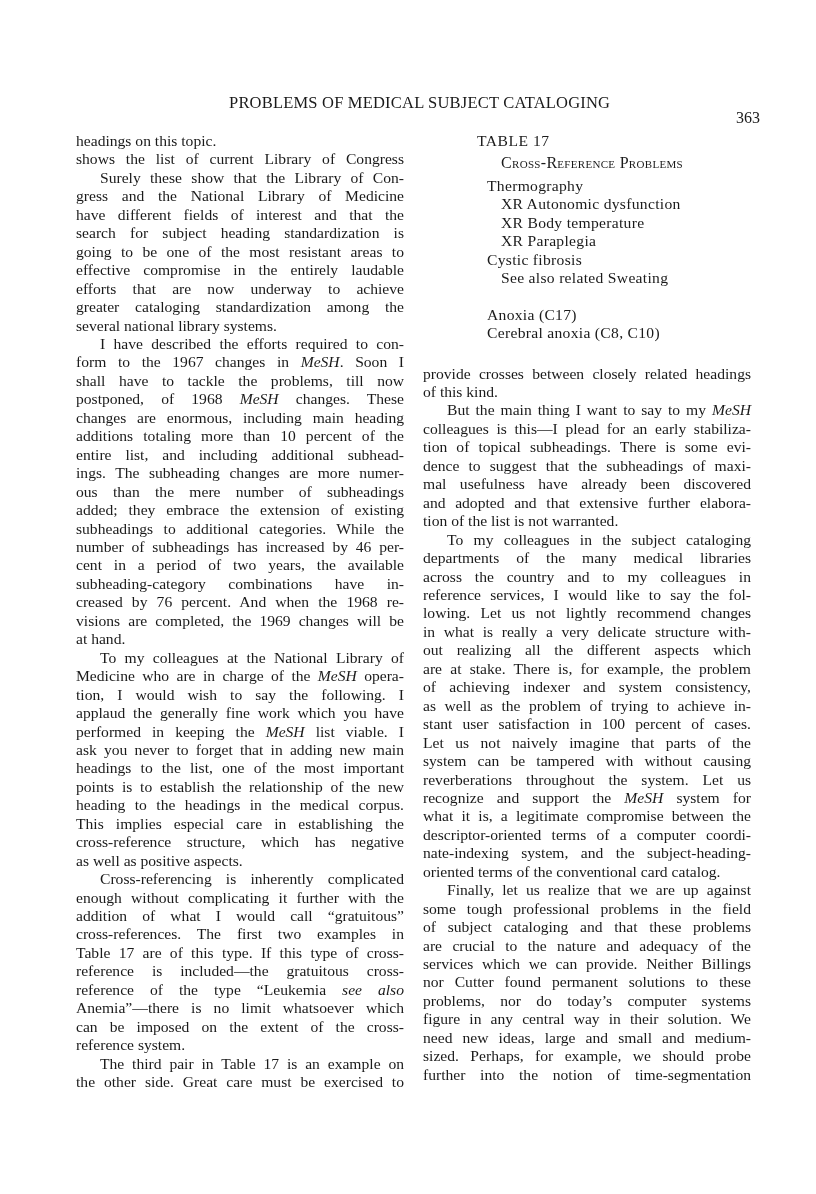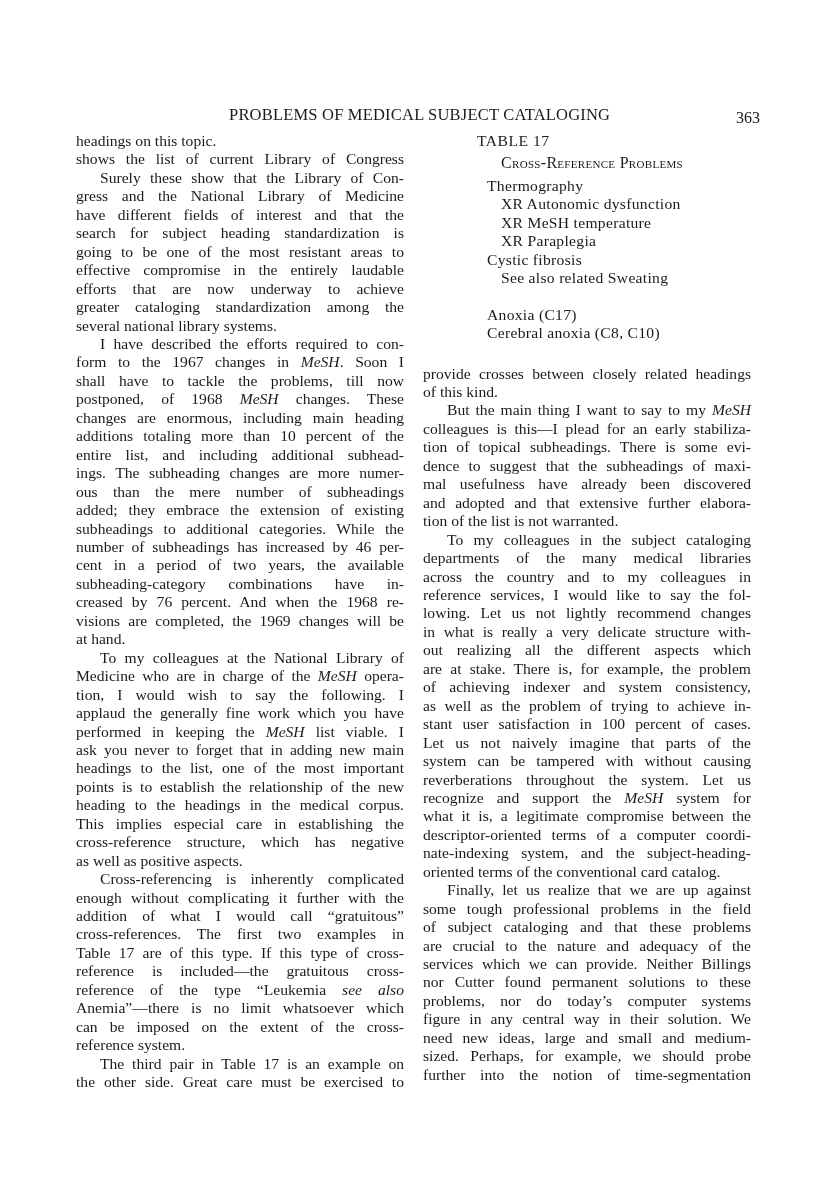--- a/index.html
+++ b/index.html
@@ -1,19 +1,19 @@
 <!DOCTYPE html>
 <html><head>
 <meta charset="utf-8">
 <style>
   html, body { margin:0; padding:0; background:#ffffff; }
   body { width:816px; height:1194px; position:relative; overflow:hidden;
          font-family:"Liberation Serif","DejaVu Serif",serif; color:#1a1a1a; }
   .header { position:absolute; top:93px; left:0; width:816px; height:22px; }
-  .running-title { position:absolute; left:229px; top:12px; font-size:16.5px; letter-spacing:0.2px; }
+  .running-title { position:absolute; left:229px; top:0; font-size:16.5px; letter-spacing:0.2px; }
   .page-number { position:absolute; left:728px; top:16px; font-size:16px;margin-left:8px; }
   .col { position:absolute; top:132px; width:328px; font-size:15.6px; line-height:18.45px; }
   .col.left { left:76px; }
   .col.right { left:423px; }
   .line { display:block; text-align:justify; text-align-last:justify; white-space:nowrap; }
   .line.last { text-align-last:left; }
   .para .line:first-child.ind { padding-left:24px; }
   em { font-style:italic; }
   .table { position:relative; margin-left:64px; margin-bottom:22px; }
   .table-title { display:block; width:230px; margin-left:-10px; font-size:15.6px; letter-spacing:0.5px; }
@@ -97,21 +97,21 @@
     </div>
   </div>
 
 <div class="col right">
   <div class="table">
     <span class="table-title">TABLE 17</span>
     <span class="table-caption">Cross-Reference Problems</span>
     <div id="table-rows">
         <span class="trow">Thermography</span>
         <span class="trow sub">XR Autonomic dysfunction</span>
-        <span class="trow sub">XR MeSH temperature</span>
+        <span class="trow sub">XR Body temperature</span>
         <span class="trow sub">XR Paraplegia</span>
         <span class="trow">Cystic fibrosis</span>
         <span class="trow sub">See also related Sweating</span>
         <span class="trow gap">Anoxia (C17)</span>
         <span class="trow">Cerebral anoxia (C8, C10)</span>
       </div>
   </div>
   <div id="right-col">
       <div class="para">
         <span class="line">provide crosses between closely related headings</span>

